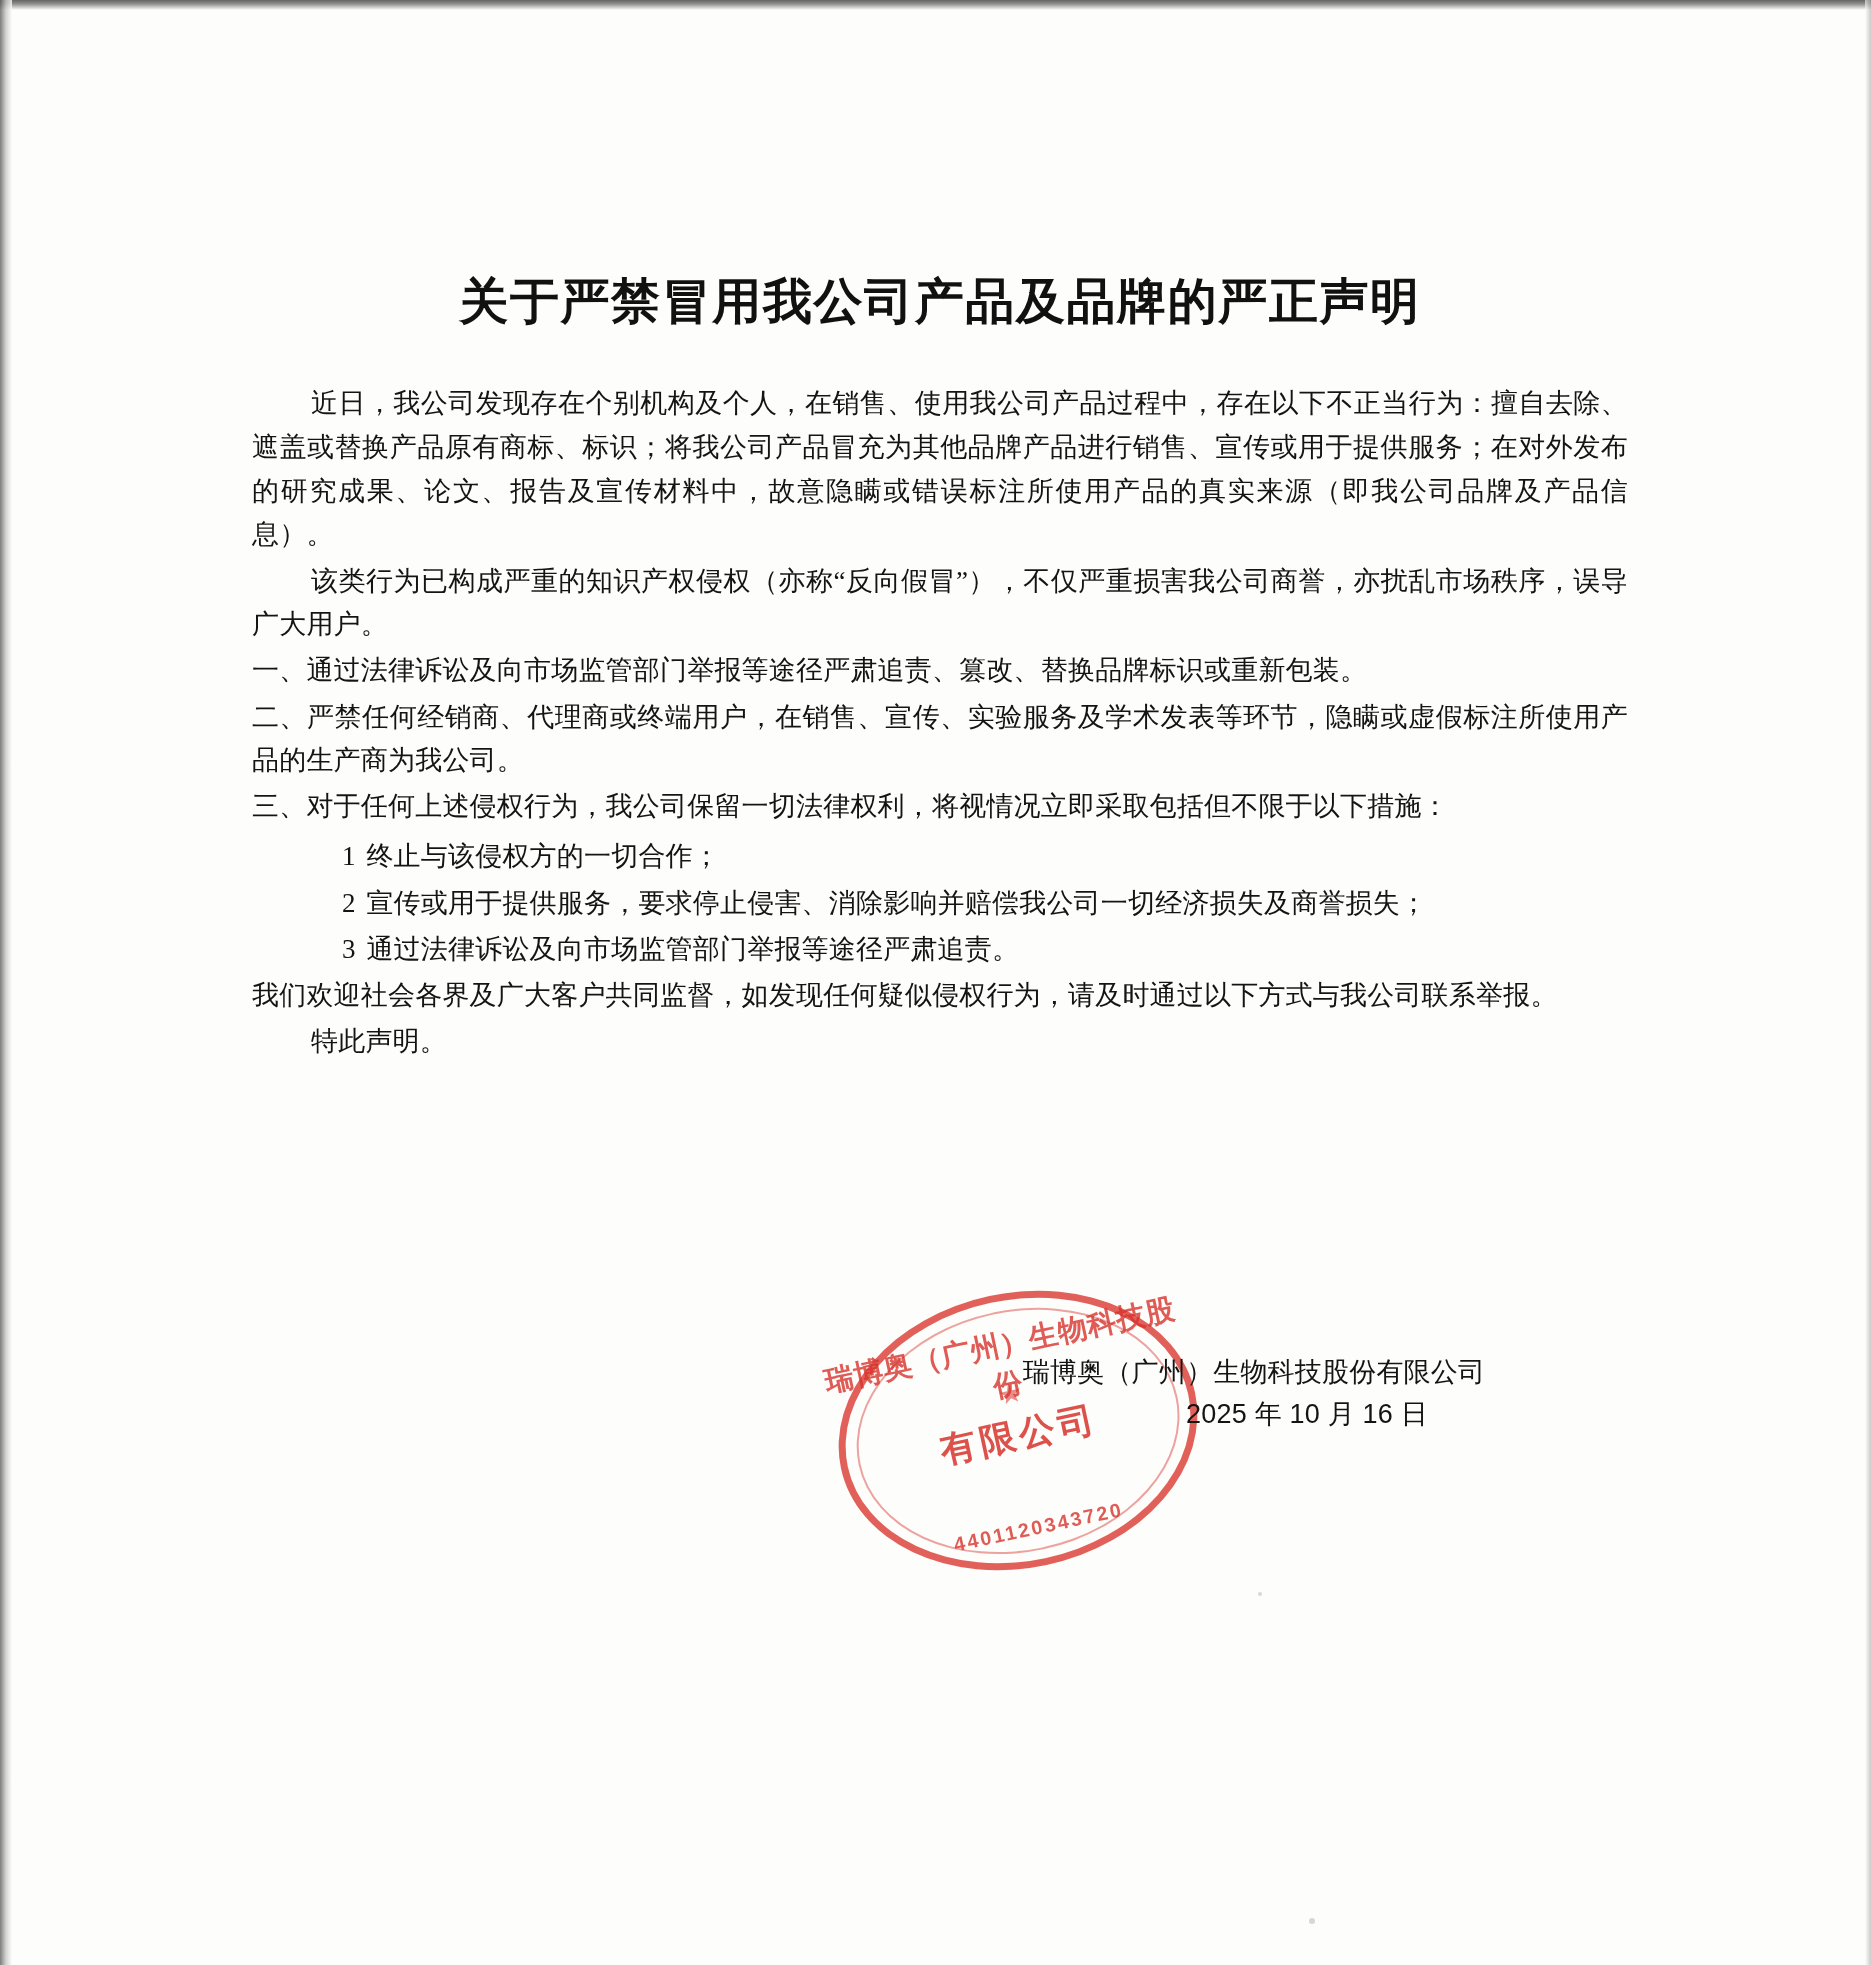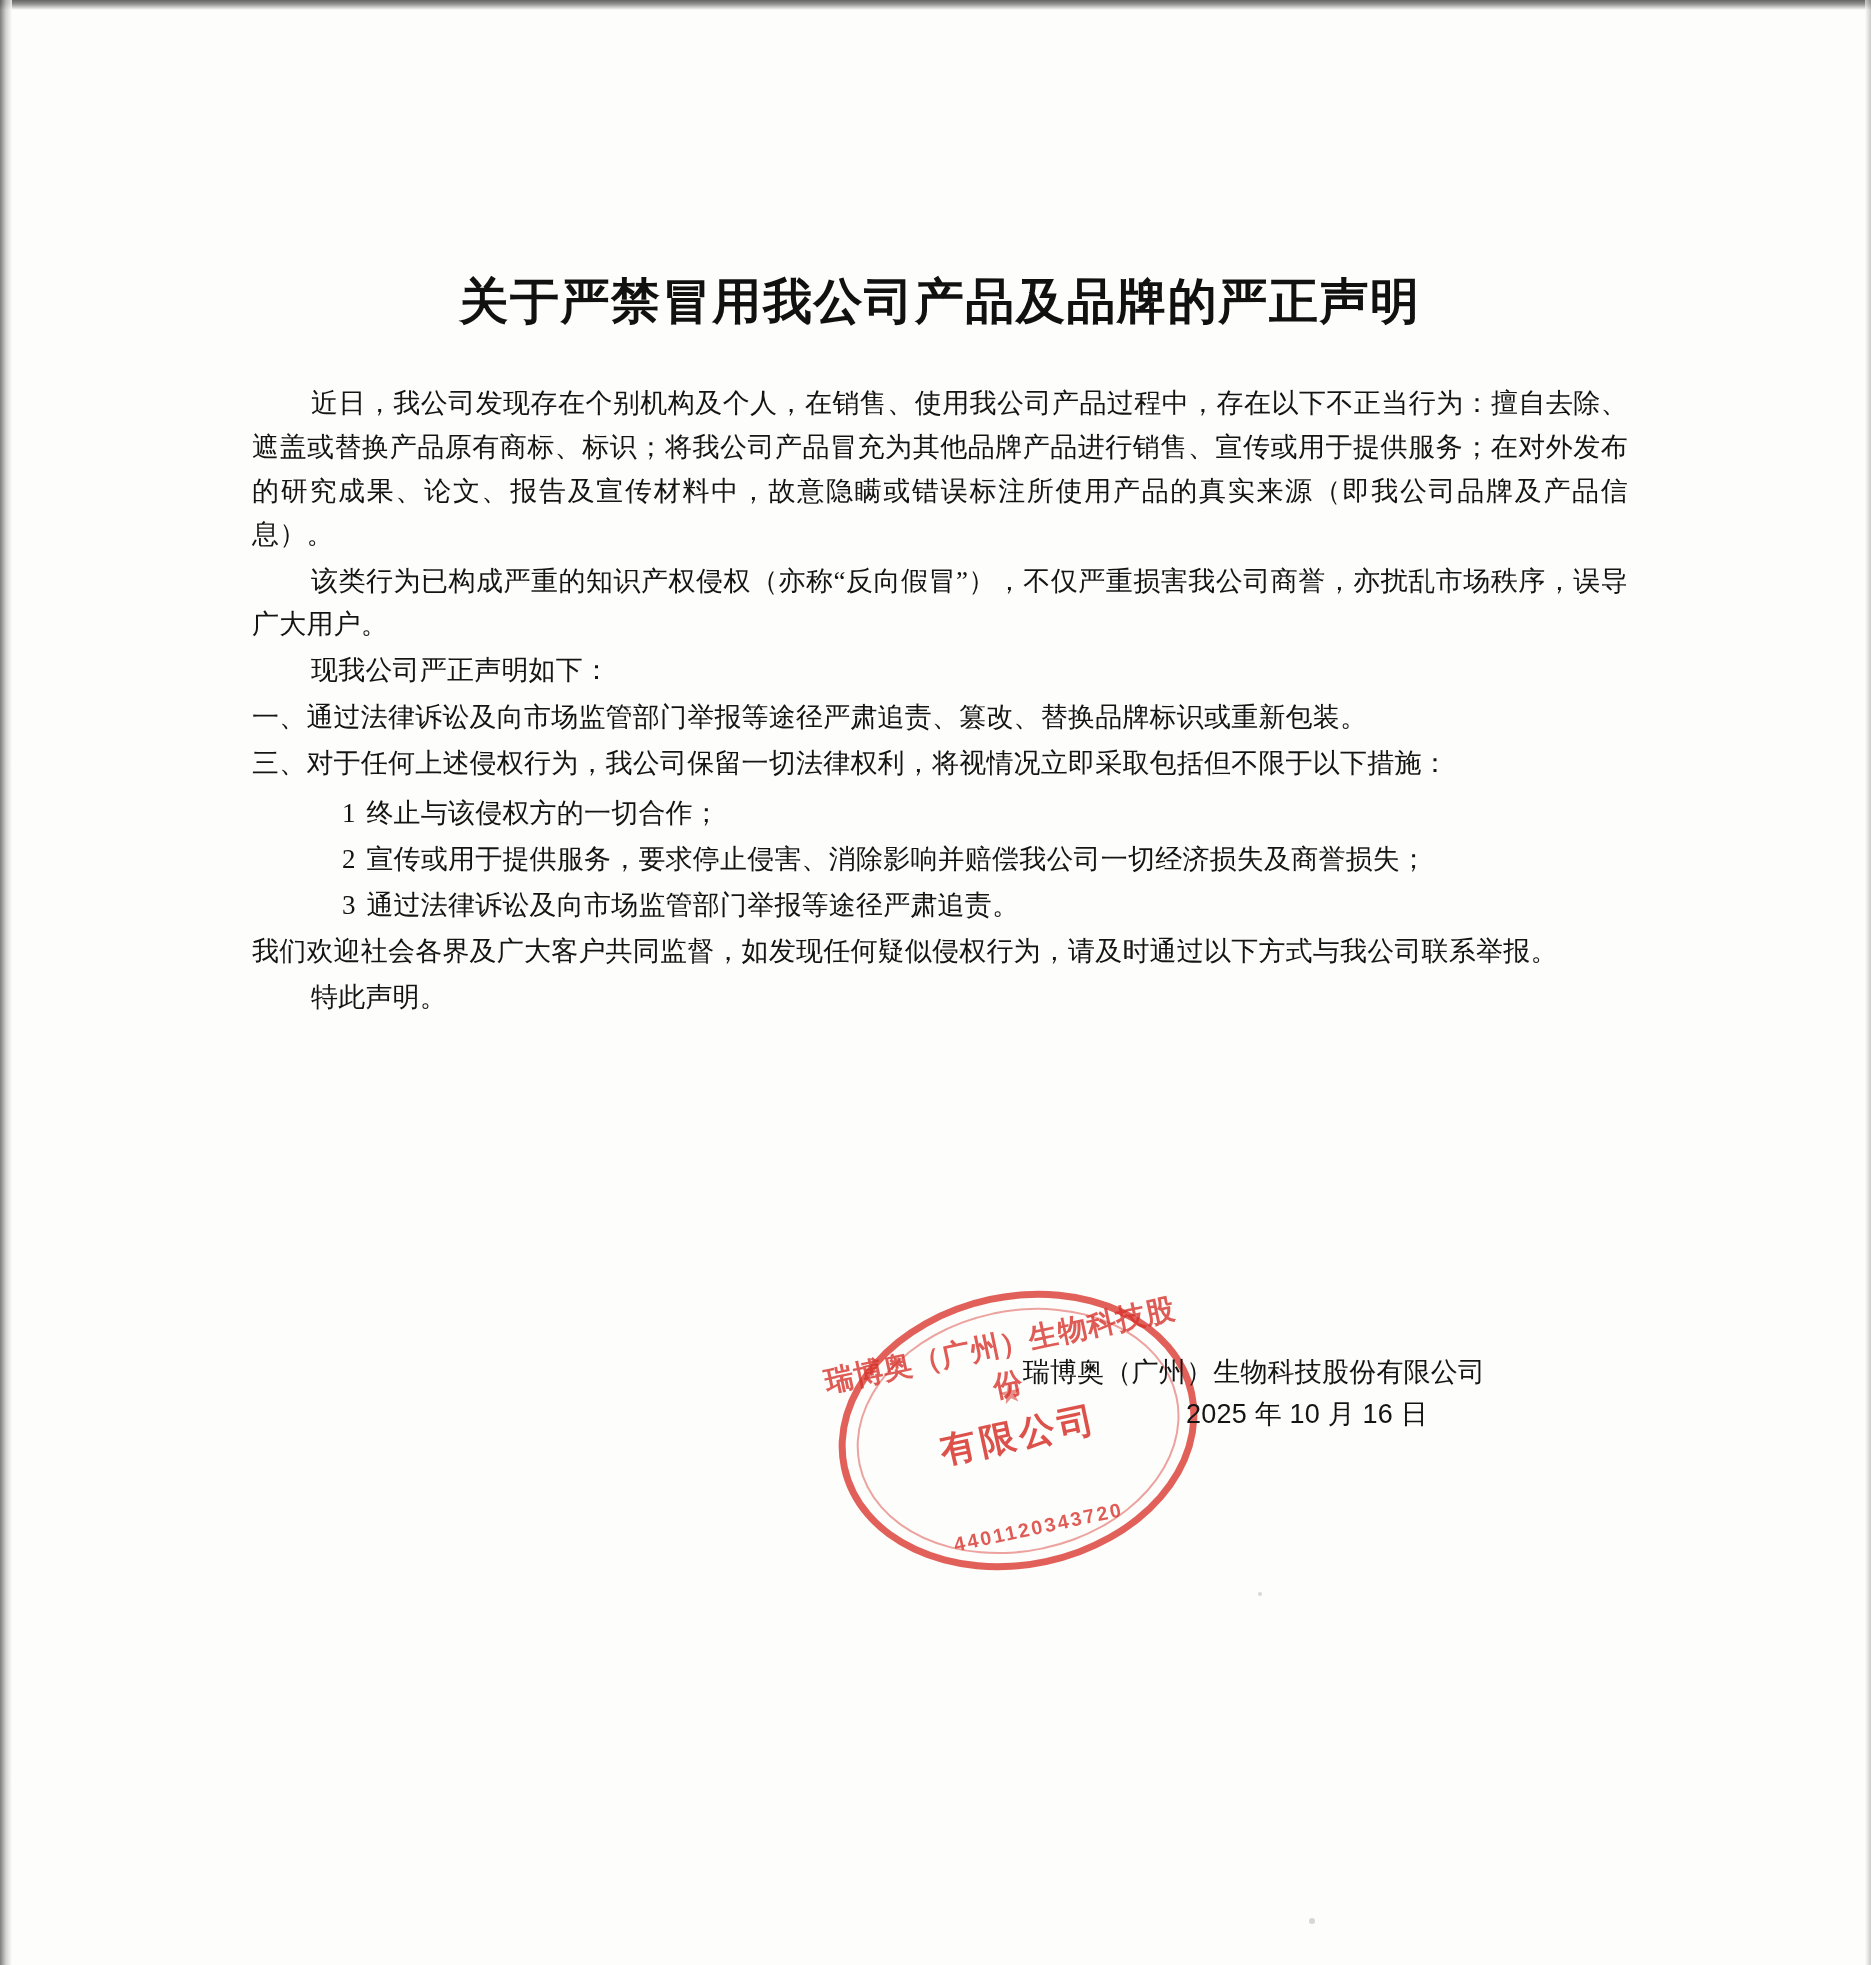--- a/index.html
+++ b/index.html
@@ -191,23 +191,23 @@
   <div class="speck" style="left:1309px; top:1918px; width:5.5px; height:5.5px;"></div>
 
   <div class="speck" style="left:1258px; top:1592px; width:3.9px; height:3.9px;"></div>
 
   <div class="content">
 
     <h1 class="doc-title">关于严禁冒用我公司产品及品牌的严正声明</h1>
 
     <p class="para indent">近日，我公司发现存在个别机构及个人，在销售、使用我公司产品过程中，存在以下不正当行为：擅自去除、遮盖或替换产品原有商标、标识；将我公司产品冒充为其他品牌产品进行销售、宣传或用于提供服务；在对外发布的研究成果、论文、报告及宣传材料中，故意隐瞒或错误标注所使用产品的真实来源（即我公司品牌及产品信息）。</p>
     <p class="para indent">该类行为已构成严重的知识产权侵权（亦称“反向假冒”），不仅严重损害我公司商誉，亦扰乱市场秩序，误导广大用户。</p>
-    <p class="para indent">现我公司严正声明如下：</p>
 
     <p class="para">一、通过法律诉讼及向市场监管部门举报等途径严肃追责、篡改、替换品牌标识或重新包装。</p>
+    <p class="para">二、严禁任何经销商、代理商或终端用户，在销售、宣传、实验服务及学术发表等环节，隐瞒或虚假标注所使用产品的生产商为我公司。</p>
     <p class="para">三、对于任何上述侵权行为，我公司保留一切法律权利，将视情况立即采取包括但不限于以下措施：</p>
 
     <div class="spacer-sm"></div>
 
     <p class="para list-num">
       <span class="num">1</span><span>终止与该侵权方的一切合作；</span>
     </p>
     <p class="para list-num">
       <span class="num">2</span><span>宣传或用于提供服务，要求停止侵害、消除影响并赔偿我公司一切经济损失及商誉损失；</span>
     </p>

